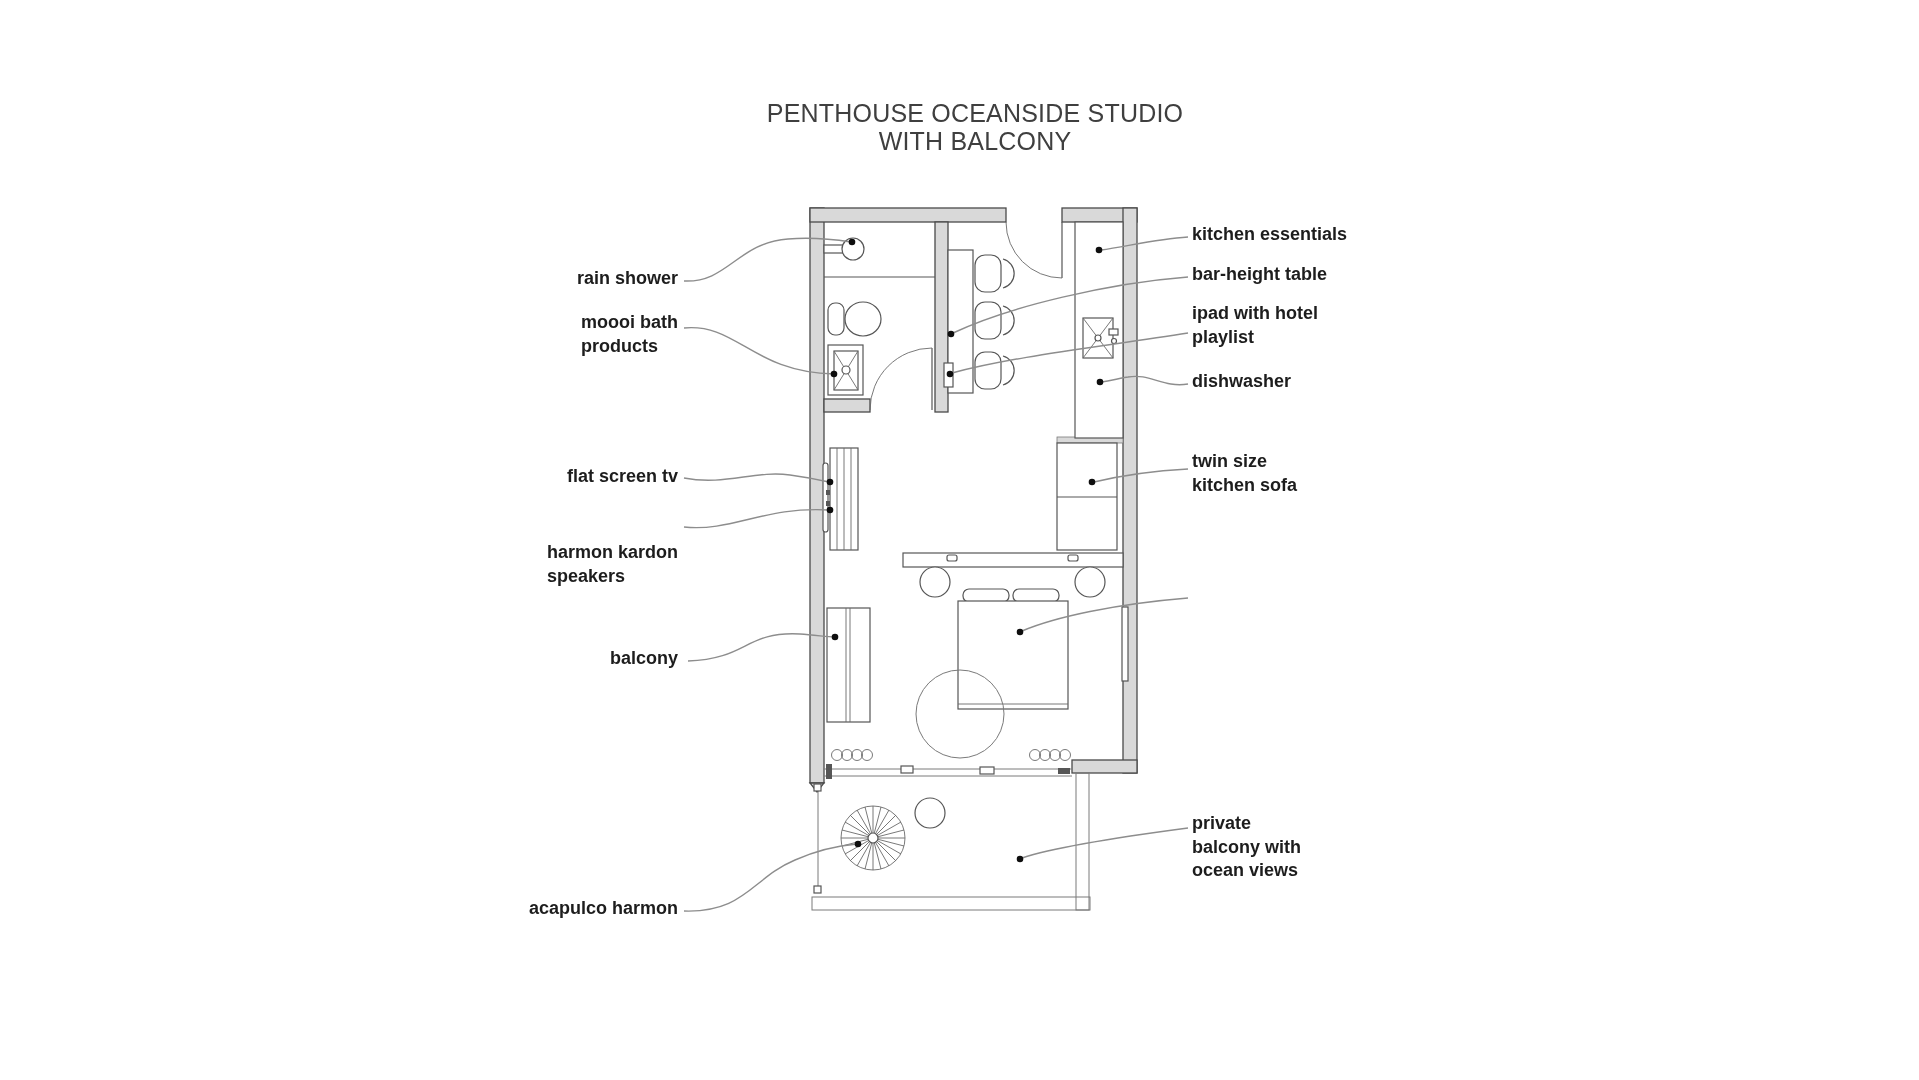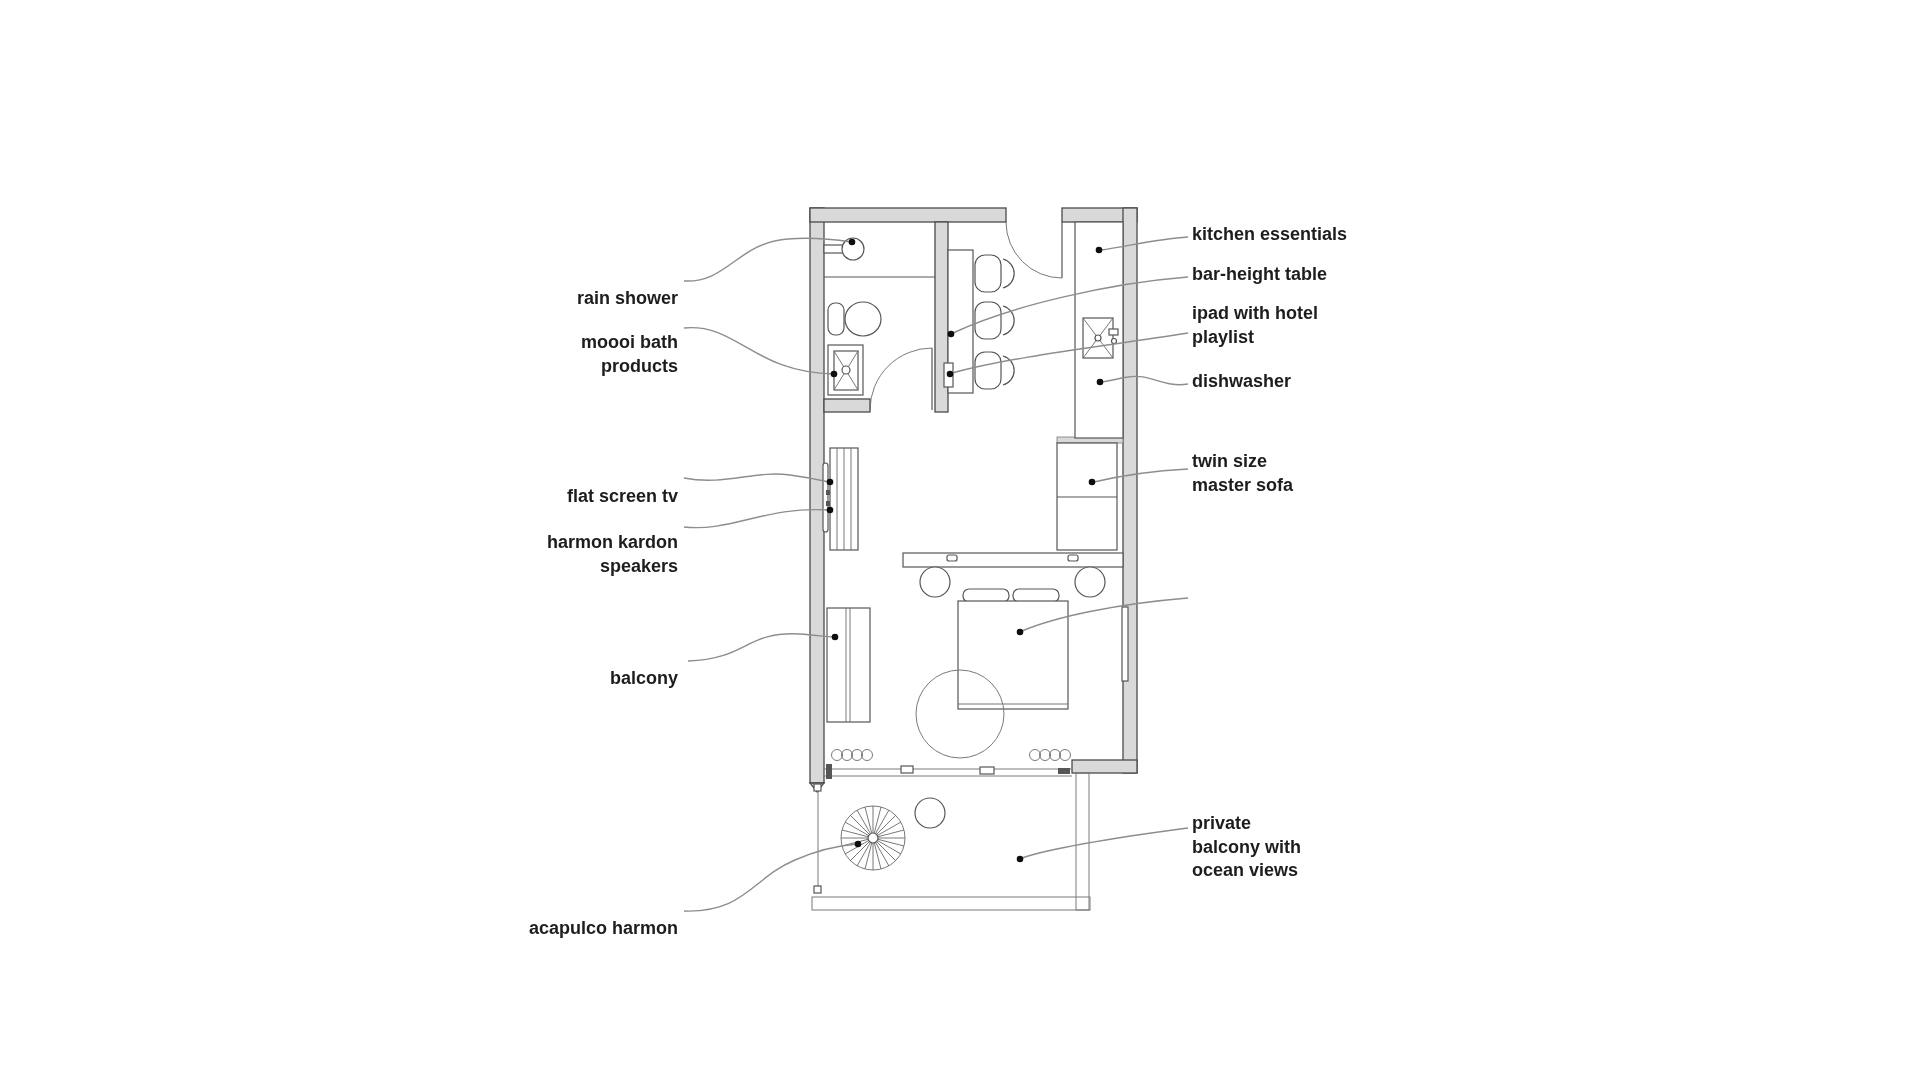--- a/index.html
+++ b/index.html
@@ -5,37 +5,39 @@
   html,body{margin:0;padding:0;background:#ffffff;}
   body{width:1919px;height:1080px;position:relative;overflow:hidden;
        font-family:"Liberation Sans",sans-serif;}
   #stage{position:absolute;left:0;top:0;width:1919px;height:1080px;}
   svg{position:absolute;left:0;top:0;}
   .title{position:absolute;left:675px;top:99px;width:600px;text-align:center;
          font-size:25px;line-height:28px;color:#3f3f3f;letter-spacing:.2px;
          white-space:pre-line;font-weight:400;}
   .lbl{position:absolute;font-weight:bold;font-size:18px;
        line-height:23.5px;color:#1d1d1d;white-space:pre-line;}
-  .lbl.l{right:1241px;text-align:right;margin-top:20px;}
+  .lbl.l{right:1241px;text-align:left;}
   .lbl.r{left:1192px;text-align:left;}
   
   .wall{fill:#d9d9d9;stroke:#4a4a4a;stroke-width:1.3;}
   .fx{fill:#ffffff;stroke:#565656;stroke-width:1.2;}
   .ln{fill:none;stroke:#565656;stroke-width:1.2;}
   .fine{fill:none;stroke:#6a6a6a;stroke-width:.9;}
   .thin{fill:none;stroke:#7a7a7a;stroke-width:1;}
   .leader{fill:none;stroke:#8d8d8d;stroke-width:1.4;}
   .dot{fill:#0e0e0e;}
   .dark{fill:#565656;}
 </style>
 </head>
 <body>
 
 <div id="stage">
 
+  <div class="title">PENTHOUSE OCEANSIDE STUDIO
+WITH BALCONY</div>
 
   <svg width="1919" height="1080" viewBox="0 0 1919 1080">
 
     <g>
       <rect class="wall" x="810" y="208" width="14" height="575"></rect>
       <polygon class="wall" points="810,783 824,783 817,792"></polygon>
       <rect class="wall" x="810" y="208" width="196" height="14"></rect>
       <rect class="wall" x="1062" y="208" width="75" height="14"></rect>
       <rect class="wall" x="1123" y="208" width="14" height="565"></rect>
       <rect class="wall" x="935" y="222" width="13" height="190"></rect>
@@ -184,29 +186,29 @@
       <circle class="dot" cx="1092" cy="482" r="3.3"></circle>
       <circle class="dot" cx="1020" cy="632" r="3.3"></circle>
       <circle class="dot" cx="1020" cy="859" r="3.3"></circle>
     </g>
   </svg>
 
   <div class="lbl l" style="top:267px">rain shower</div>
   <div class="lbl l" style="top:311px">moooi bath
 products</div>
   <div class="lbl l" style="top:465px">flat screen tv</div>
-  <div class="lbl l" style="top:511px">harmon kardon
+  <div class="lbl l" style="top:541px">harmon kardon
 speakers</div>
   <div class="lbl l" style="top:647px">balcony</div>
   <div class="lbl l" style="top:897px">acapulco harmon</div>
 
   <div class="lbl r" style="top:223px">kitchen essentials</div>
   <div class="lbl r" style="top:263px">bar-height table</div>
   <div class="lbl r" style="top:302px">ipad with hotel
 playlist</div>
   <div class="lbl r" style="top:370px">dishwasher</div>
   <div class="lbl r" style="top:450px">twin size
-master sofa</div>
+kitchen sofa</div>
   <div class="lbl r" style="top:812px">private
 balcony with
 ocean views</div>
 
 </div>
 
 </body></html>

